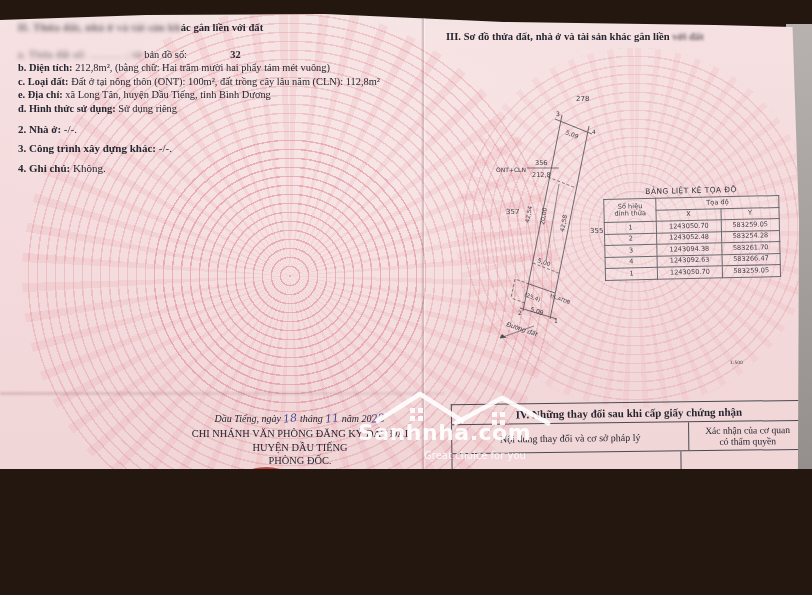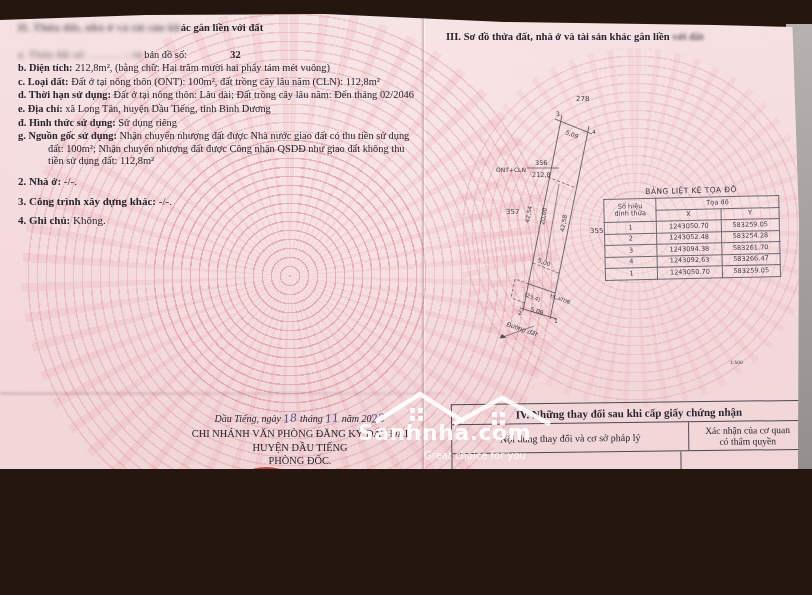--- a/index.html
+++ b/index.html
@@ -115,34 +115,26 @@
       </p>
       <p class="pline">
         <b>b. Diện tích:</b>
         <span>212,8m², (bằng chữ: Hai trăm mười hai phẩy tám mét vuông)</span>
       </p>
       <p class="pline">
         <b>c. Loại đất:</b>
         <span>Đất ở tại nông thôn (ONT): 100m², đất trồng cây lâu năm (CLN): 112,8m²</span>
       </p>
       <p class="pline">
-        <b>d. Thời hạn sử dụng:</b>
-        <span>Đất ở tại nông thôn: Lâu dài; Đất trồng cây lâu năm: Đến tháng 02/2046</span>
-      </p>
-      <p class="pline">
         <b>e. Địa chỉ:</b>
         <span>xã Long Tân, huyện Dầu Tiếng, tỉnh Bình Dương</span>
       </p>
       <p class="pline">
         <b>đ. Hình thức sử dụng:</b>
         <span>Sử dụng riêng</span>
-      </p>
-      <p class="pline">
-        <b>g. Nguồn gốc sử dụng:</b>
-        <span>Nhận chuyển nhượng đất được Nhà nước giao đất có thu tiền sử dụng đất: 100m²; Nhận chuyển nhượng đất được Công nhận QSDĐ như giao đất không thu tiền sử dụng đất: 112,8m²</span>
       </p>
       <div class="iline">
         <span>2. Nhà ở:</span>
         <span class="val">-/-.</span>
       </div>
       <div class="iline">
         <span>3. Công trình xây dựng khác:</span>
         <span class="val">-/-.</span>
       </div>
       <div class="iline">

